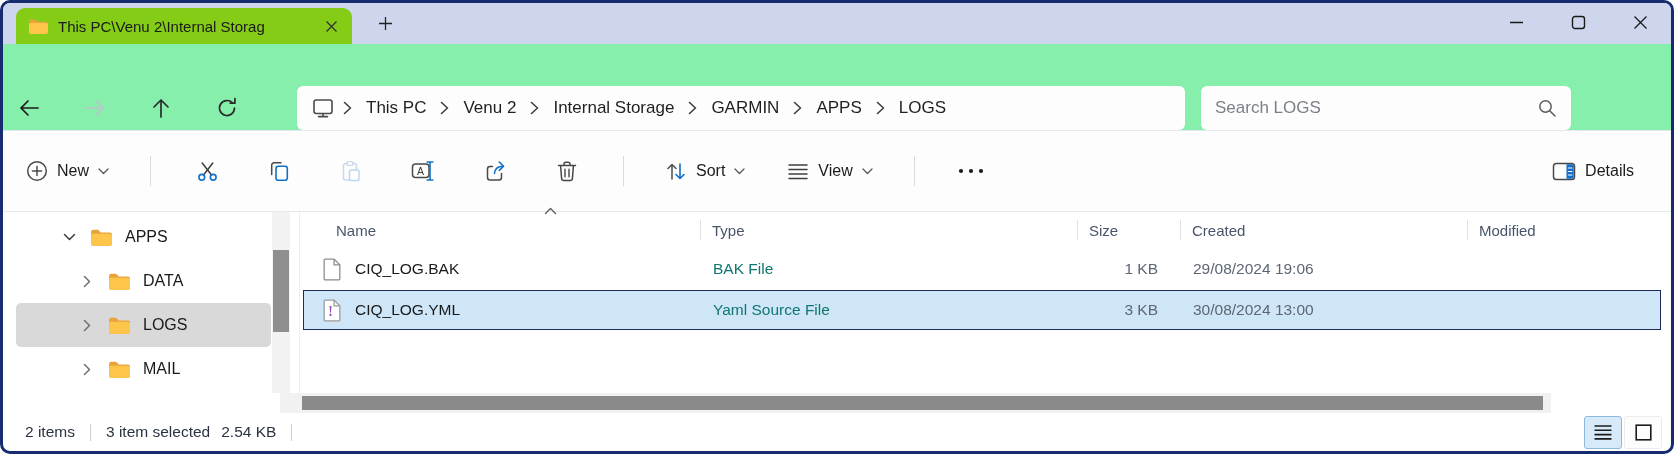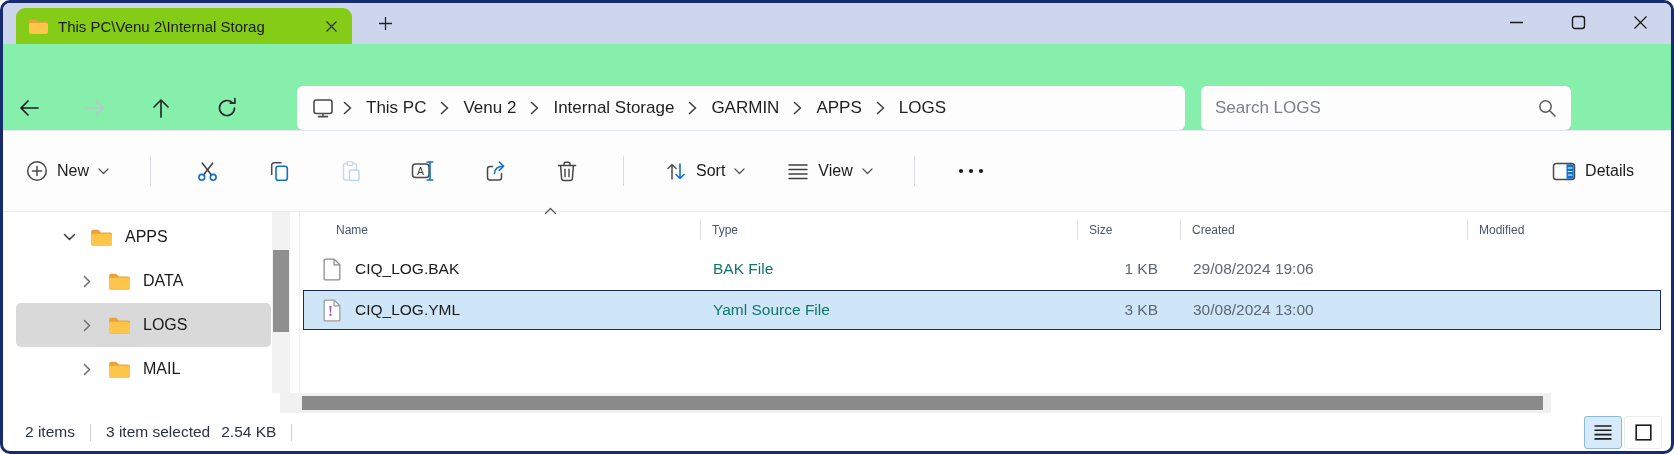--- a/index.html
+++ b/index.html
@@ -59,21 +59,21 @@
   .sidebar{ width:296px; flex-shrink:0; position:relative; padding-top:3px; }
   .tree-item{ height:44px; display:flex; align-items:center; margin:0 28px 0 13px; border-radius:5px; font-size:16px; color:#191919; gap:13px; }
   .tree-item.lvl0{ padding-left:45px; }
   .tree-item.lvl1{ padding-left:63px; }
   .tree-item.selected{ background:#d9d9d9; }
   .tree-chevron{ width:16px; display:flex; justify-content:center; }
   .sb-track{ position:absolute; right:9px; top:0; bottom:0; width:18px; background:#f2f2f2; }
   .sb-thumb{ position:absolute; left:1px; right:1px; top:38px; height:82px; background:#8f8f8f; }
 
   .filearea{ flex:1; display:flex; flex-direction:column; border-left:1px solid #efefef; position:relative; }
-  .list-header{ height:36px; display:flex; align-items:center; font-size:12px; color:#49556b; position:relative; flex-shrink:0; }
+  .list-header{ height:36px; display:flex; align-items:center; font-size:15px; color:#49556b; position:relative; flex-shrink:0; }
   .hcell{ position:relative; padding-left:12px; height:100%; display:flex; align-items:center; }
   .hcell.sep::before{ content:''; position:absolute; left:0; top:8px; height:20px; width:1px; background:#e1e1e1; }
   .col-name{ width:400px; padding-left:36px; }
   .col-type{ width:377px; }
   .col-size{ width:103px; }
   .col-mod{ width:204px; }
   .col-created{ flex:1; }
   .sort-caret{ position:absolute; left:244px; top:-5px; }
 
   .file-row{

